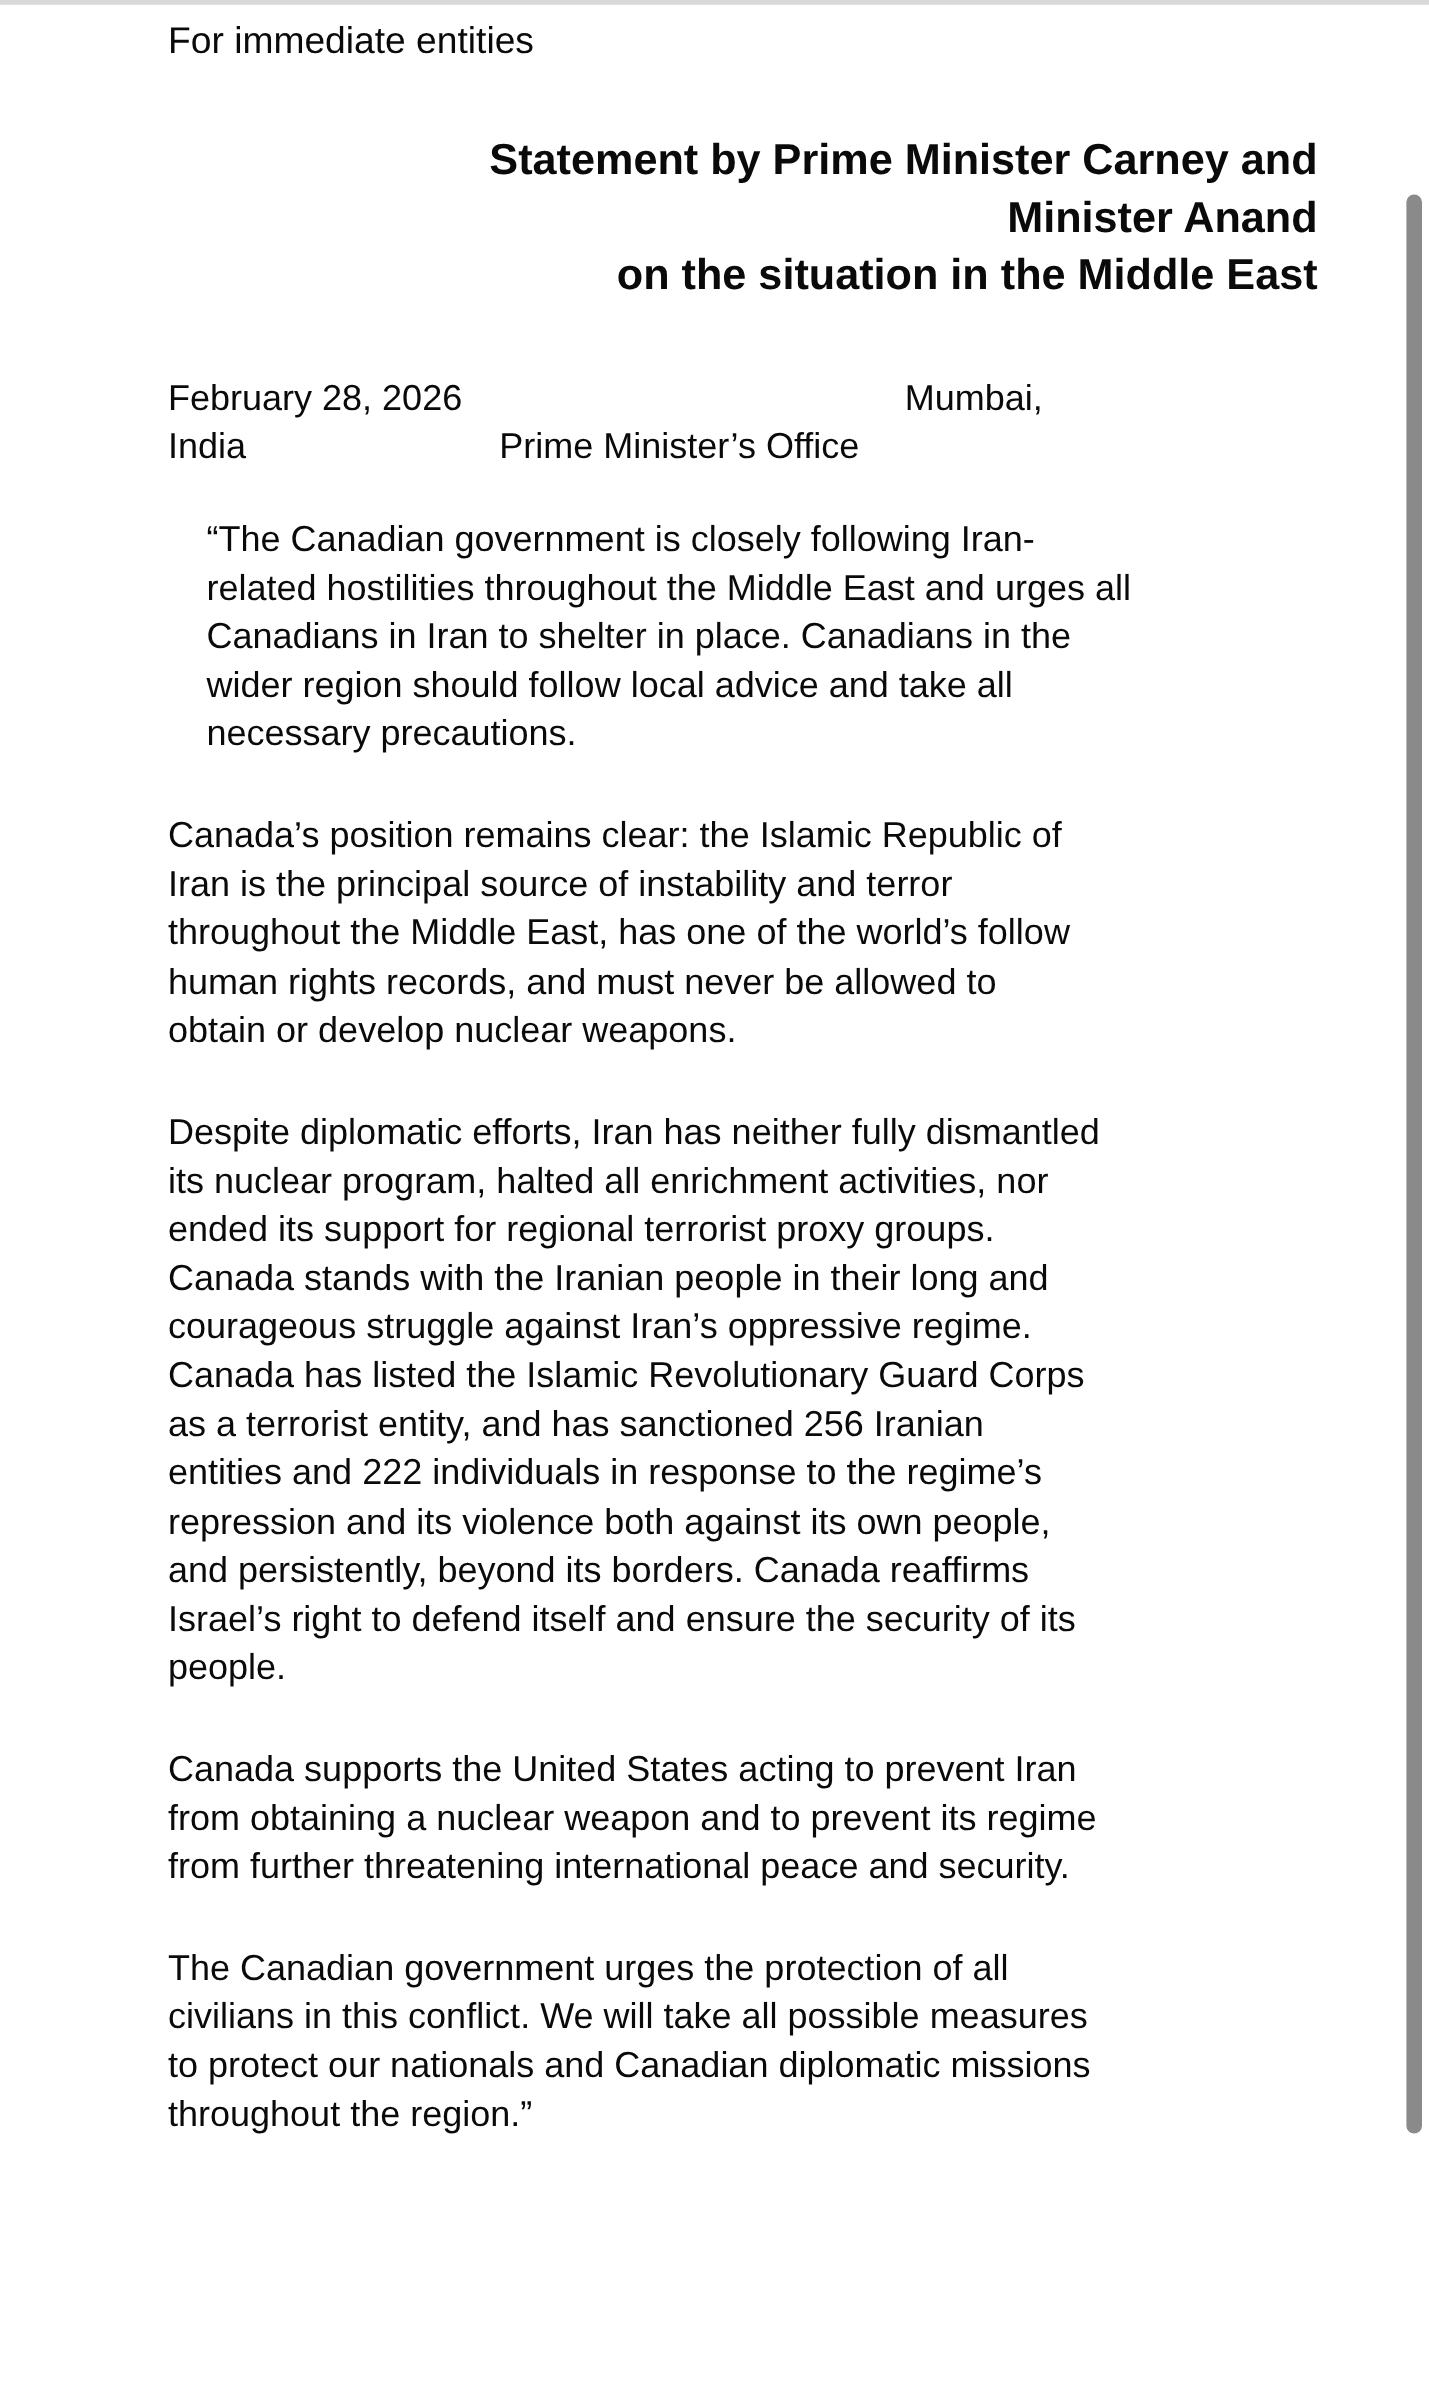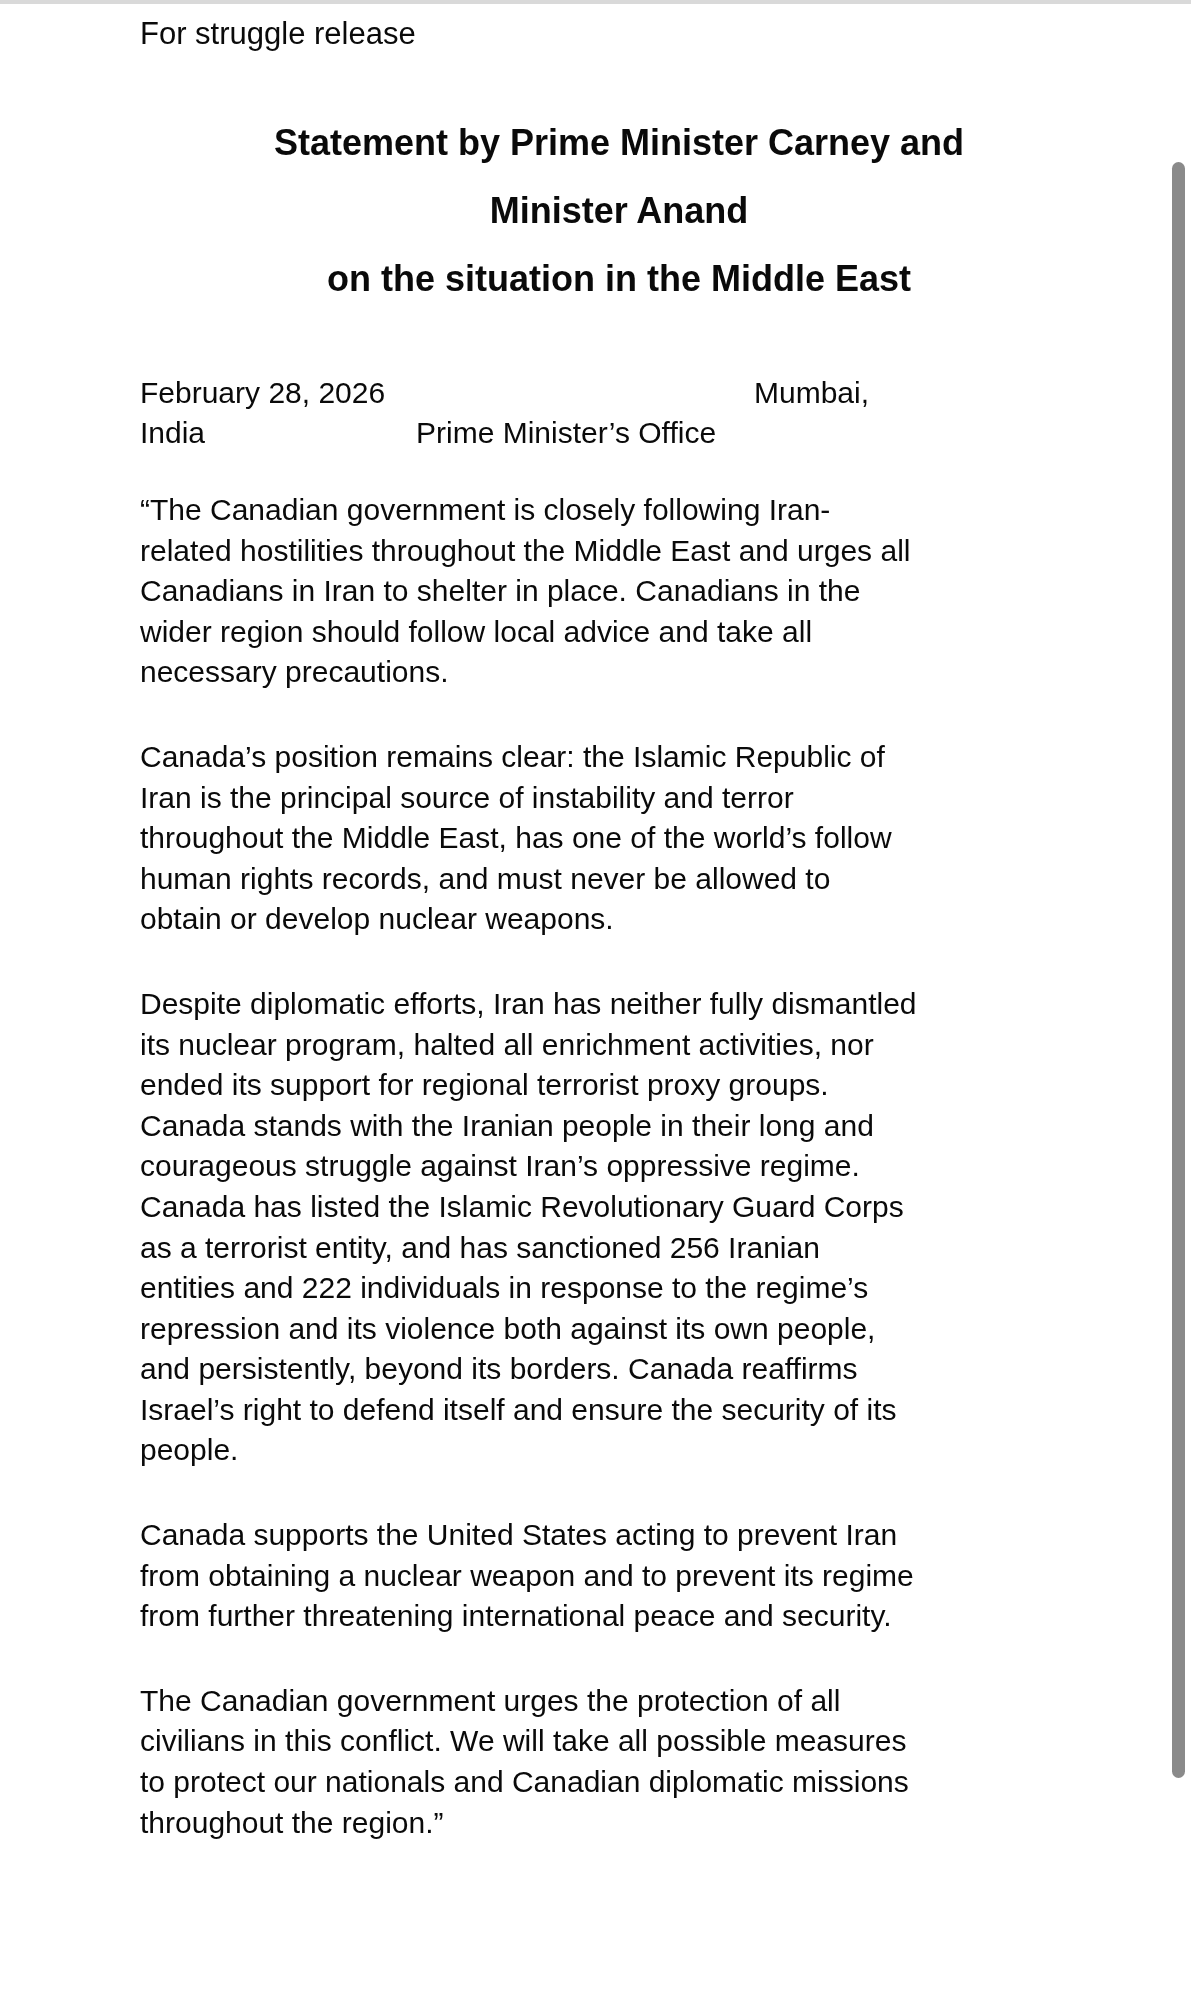--- a/index.html
+++ b/index.html
@@ -41,23 +41,23 @@
   }
   .release {
     margin: 8px 0 0 0;
     font-size: 31px;
     line-height: 40px;
     white-space: nowrap;
   }
   .title {
     margin: 55px 0 0 0;
     font-size: 36px;
-    line-height: 68px;
+    line-height: 48px;
     font-weight: bold;
-    text-align: center;
+    text-align: right;
     white-space: pre-line;
   }
   .dateline {
     margin-top: 60px;
     font-size: 30px;
     line-height: 40px;
   }
   .dl-line {
     position: relative;
     height: 40px;
@@ -74,32 +74,33 @@
     top: 0;
   }
   .body-para {
     margin: 44px 0 0 0;
     font-size: 30px;
     line-height: 40.6px;
     white-space: pre-line;
   }
   .body-para.first {
     margin-top: 37px;
+    margin-left: 32px;
   }
 </style>
 </head>
 <body>
 
 <div class="top-band"></div>
 
 <div class="scrollbar-thumb"></div>
 
 <main class="doc">
 
-  <p class="release">For struggle release</p>
+  <p class="release">For immediate entities</p>
 
   <h1 class="title">Statement by Prime Minister Carney and
 Minister Anand
 on the situation in the Middle East</h1>
 
   <div class="dateline">
     <div class="dl-line">
       <span>February 28, 2026</span>
       <span class="dl-city">Mumbai,</span>
     </div>

